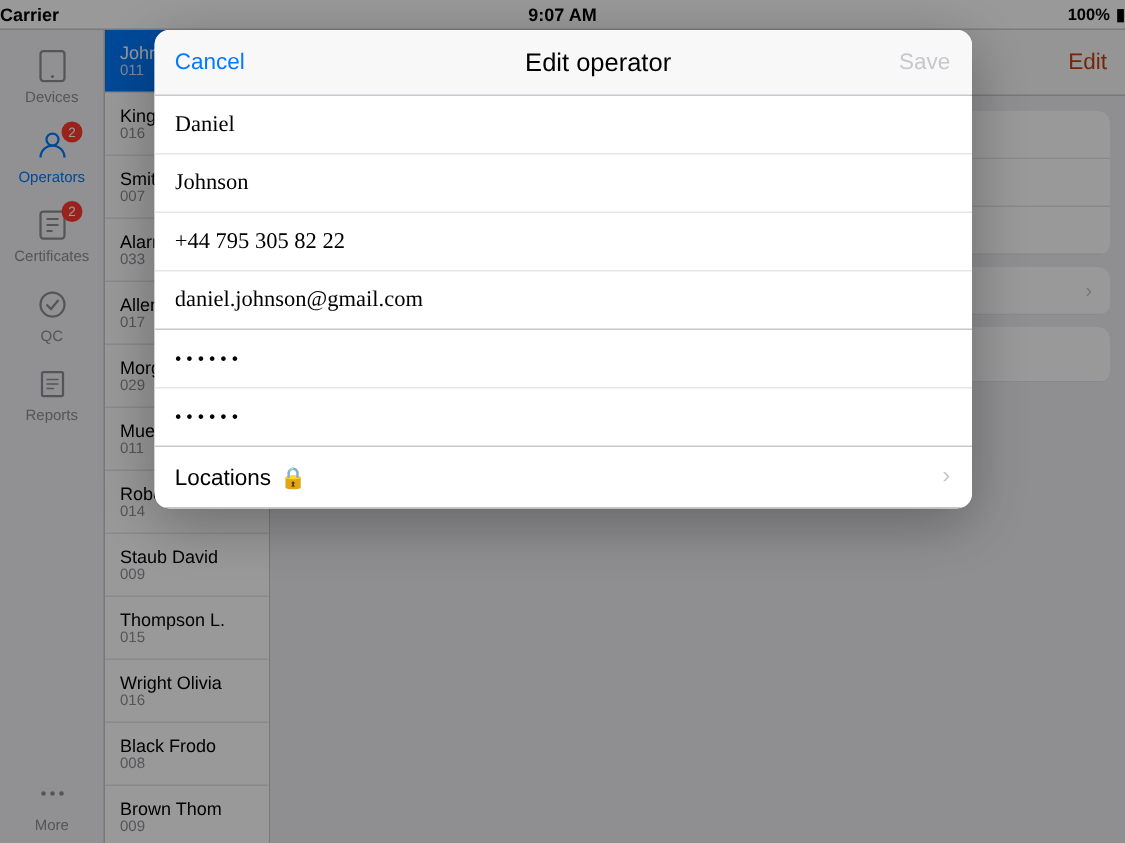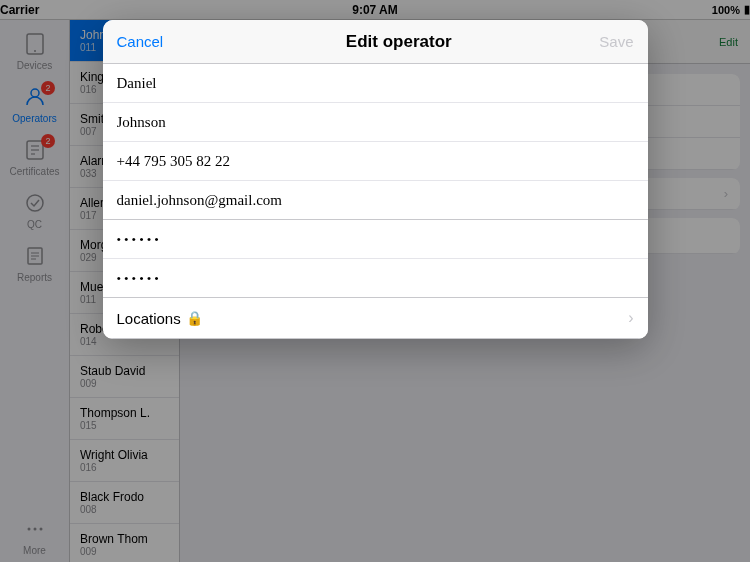--- a/index.html
+++ b/index.html
@@ -133,22 +133,22 @@
     .detail-nav {
       height: 44px;
       background: #f8f8f8;
       border-bottom: 1px solid #c8c8cc;
       display: flex;
       align-items: center;
       justify-content: flex-end;
       padding: 0 12px;
     }
     .detail-nav-edit {
-      font-size: 11px;
-      color: #15803d;
+      font-size: 15px;
+      color: #c2410c;
       cursor: pointer;
     }
     .detail-content {
       flex: 1;
       padding: 10px;
     }
     .detail-row {
       padding: 8px 12px;
       background: #fff;
       border-bottom: 1px solid #e5e5ea;
@@ -201,21 +201,21 @@
       justify-content: space-between;
       padding: 15px 14px;
     }
     .modal-cancel {
       font-size: 15px;
       color: #007aff;
       cursor: pointer;
     }
     .modal-title {
       font-size: 17px;
-      font-weight: 700;
+      font-weight: 400;
       color: #000;
       margin-left: 35px;
     }
     .modal-save {
       font-size: 15px;
       color: #c7c7cc;
       cursor: pointer;
     }
     .modal-body {
       padding: 0;

